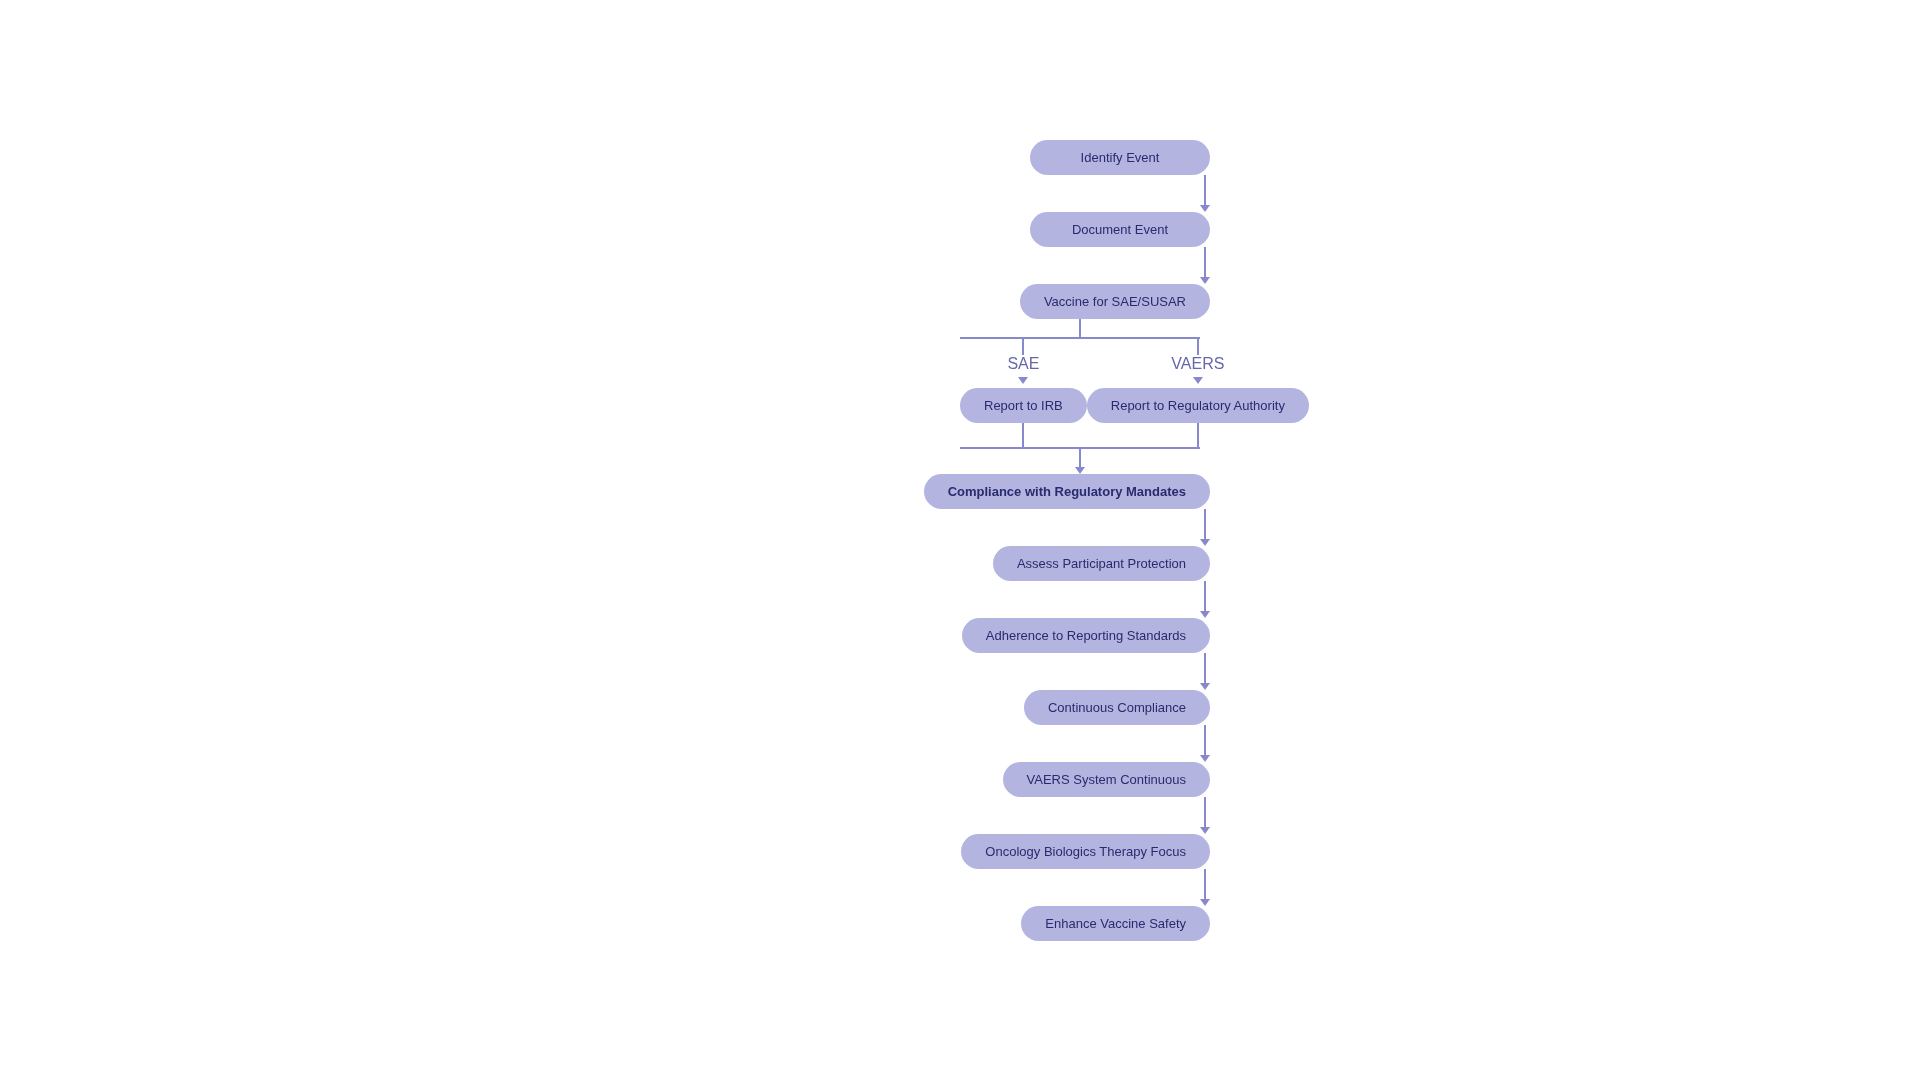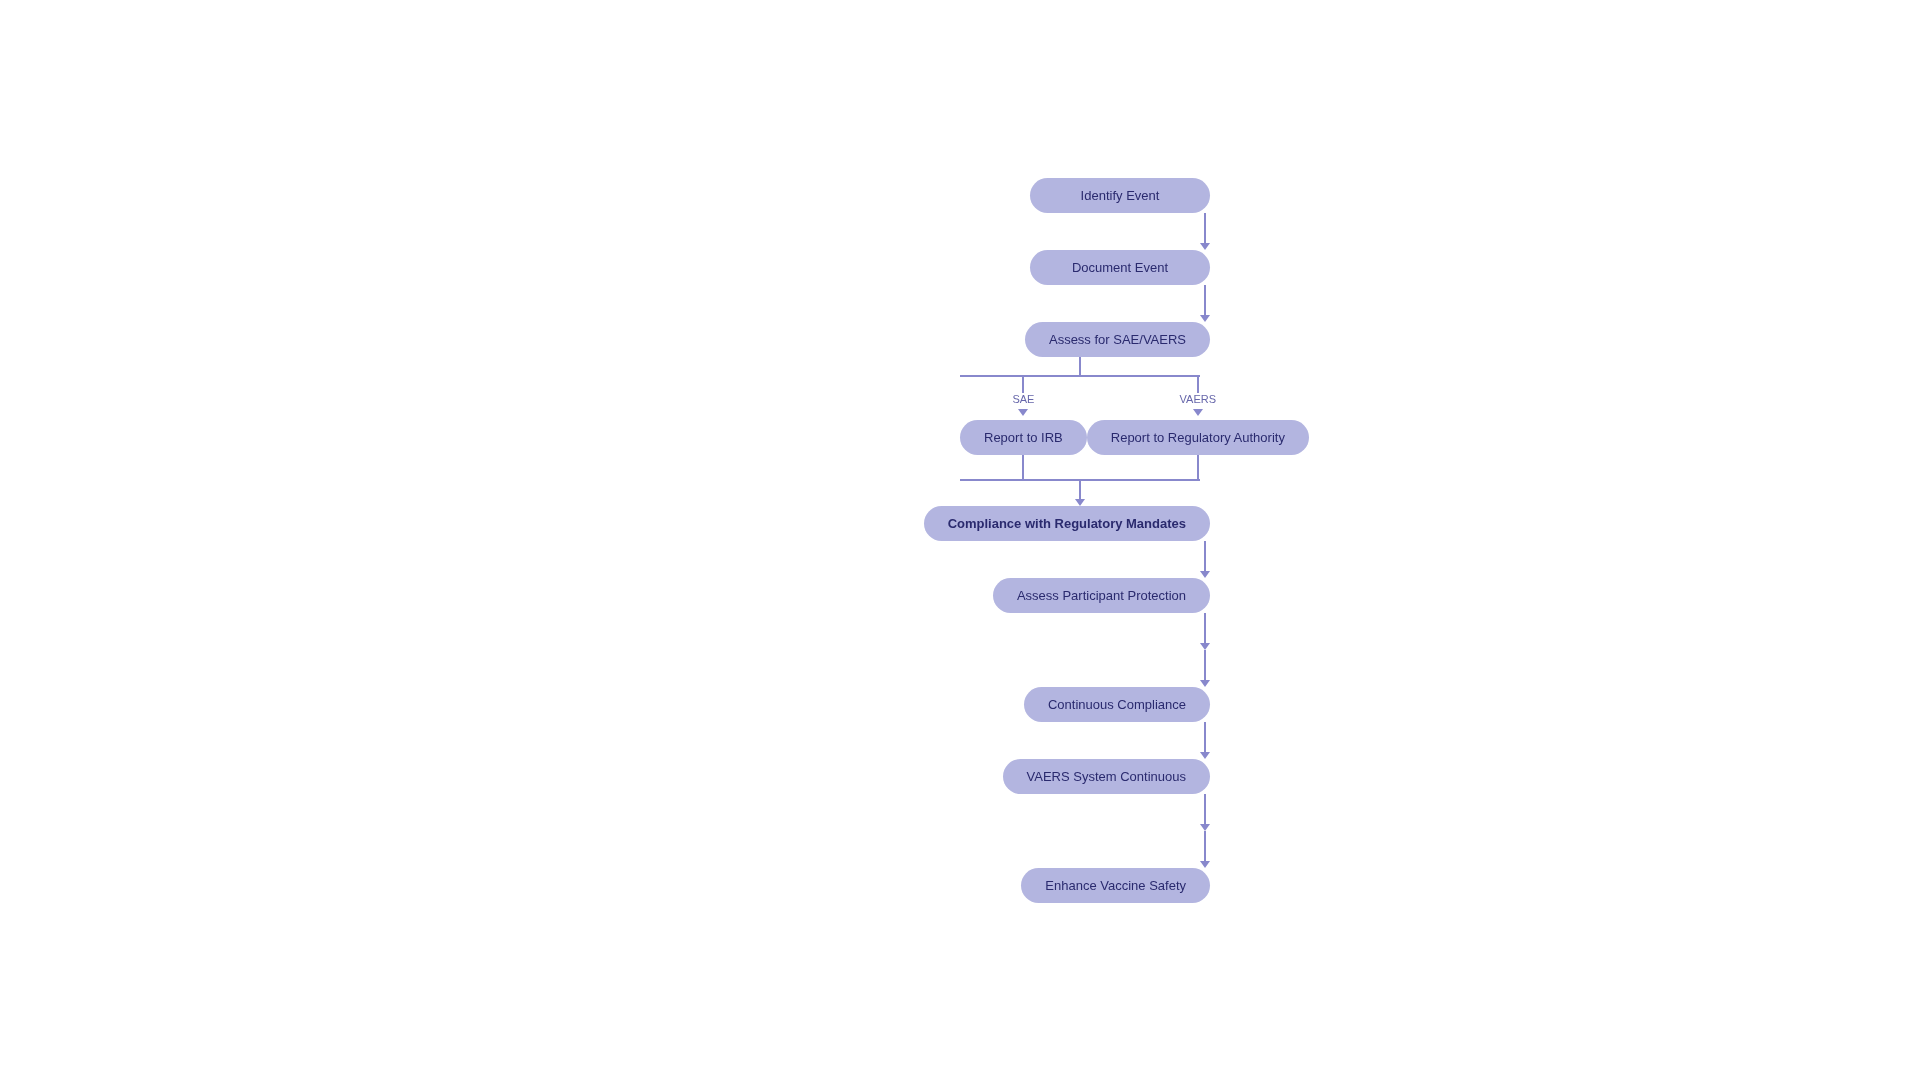--- a/index.html
+++ b/index.html
@@ -32,21 +32,21 @@
       white-space: nowrap;
       position: relative;
       z-index: 2;
     }
 
     .node-wide {
       min-width: 180px;
     }
 
     .branch-label {
-      font-size: 11px;
+      font-size: 16px;
       color: #6666aa;
       margin-bottom: 4px;
     }
 
     .arrow-down {
       width: 0;
       height: 0;
       border-left: 5px solid transparent;
       border-right: 5px solid transparent;
       border-top: 7px solid #8888cc;
@@ -77,21 +77,21 @@
     <div class="arrow-down"></div>
   </div>
 
   <div class="node node-wide">Document Event</div>
 
   <div class="connector-with-arrow">
     <div class="conn-line"></div>
     <div class="arrow-down"></div>
   </div>
 
-  <div class="node node-wide">Assess for SAE/VAERS</div>
+  <div class="node node-wide">Vaccine for SAE/SUSAR</div>
 
   <div style="position:relative; width:260px; display:flex; flex-direction:column; align-items:center;">
 
     <div style="width:2px; height:18px; background:#8888cc;"></div>
 
     <div style="width:240px; height:2px; background:#8888cc; position:relative;">
     </div>
 
     <div style="display:flex; width:240px; justify-content:space-between; margin-top:0;">
 
@@ -127,40 +127,42 @@
     <div class="arrow-down"></div>
   </div>
 
   <div class="node node-wide">Assess Participant Protection</div>
 
   <div class="connector-with-arrow">
     <div class="conn-line"></div>
     <div class="arrow-down"></div>
   </div>
 
+  <div class="node node-wide">Adherence to Reporting Standards</div>
 
   <div class="connector-with-arrow">
     <div class="conn-line"></div>
     <div class="arrow-down"></div>
   </div>
 
   <div class="node node-wide">Continuous Compliance</div>
 
   <div class="connector-with-arrow">
     <div class="conn-line"></div>
     <div class="arrow-down"></div>
   </div>
 
   <div class="node node-wide">VAERS System Continuous</div>
 
   <div class="connector-with-arrow">
     <div class="conn-line"></div>
     <div class="arrow-down"></div>
   </div>
 
+  <div class="node node-wide">Oncology Biologics Therapy Focus</div>
 
   <div class="connector-with-arrow">
     <div class="conn-line"></div>
     <div class="arrow-down"></div>
   </div>
 
   <div class="node node-wide">Enhance Vaccine Safety</div>
 
 </div>
 

